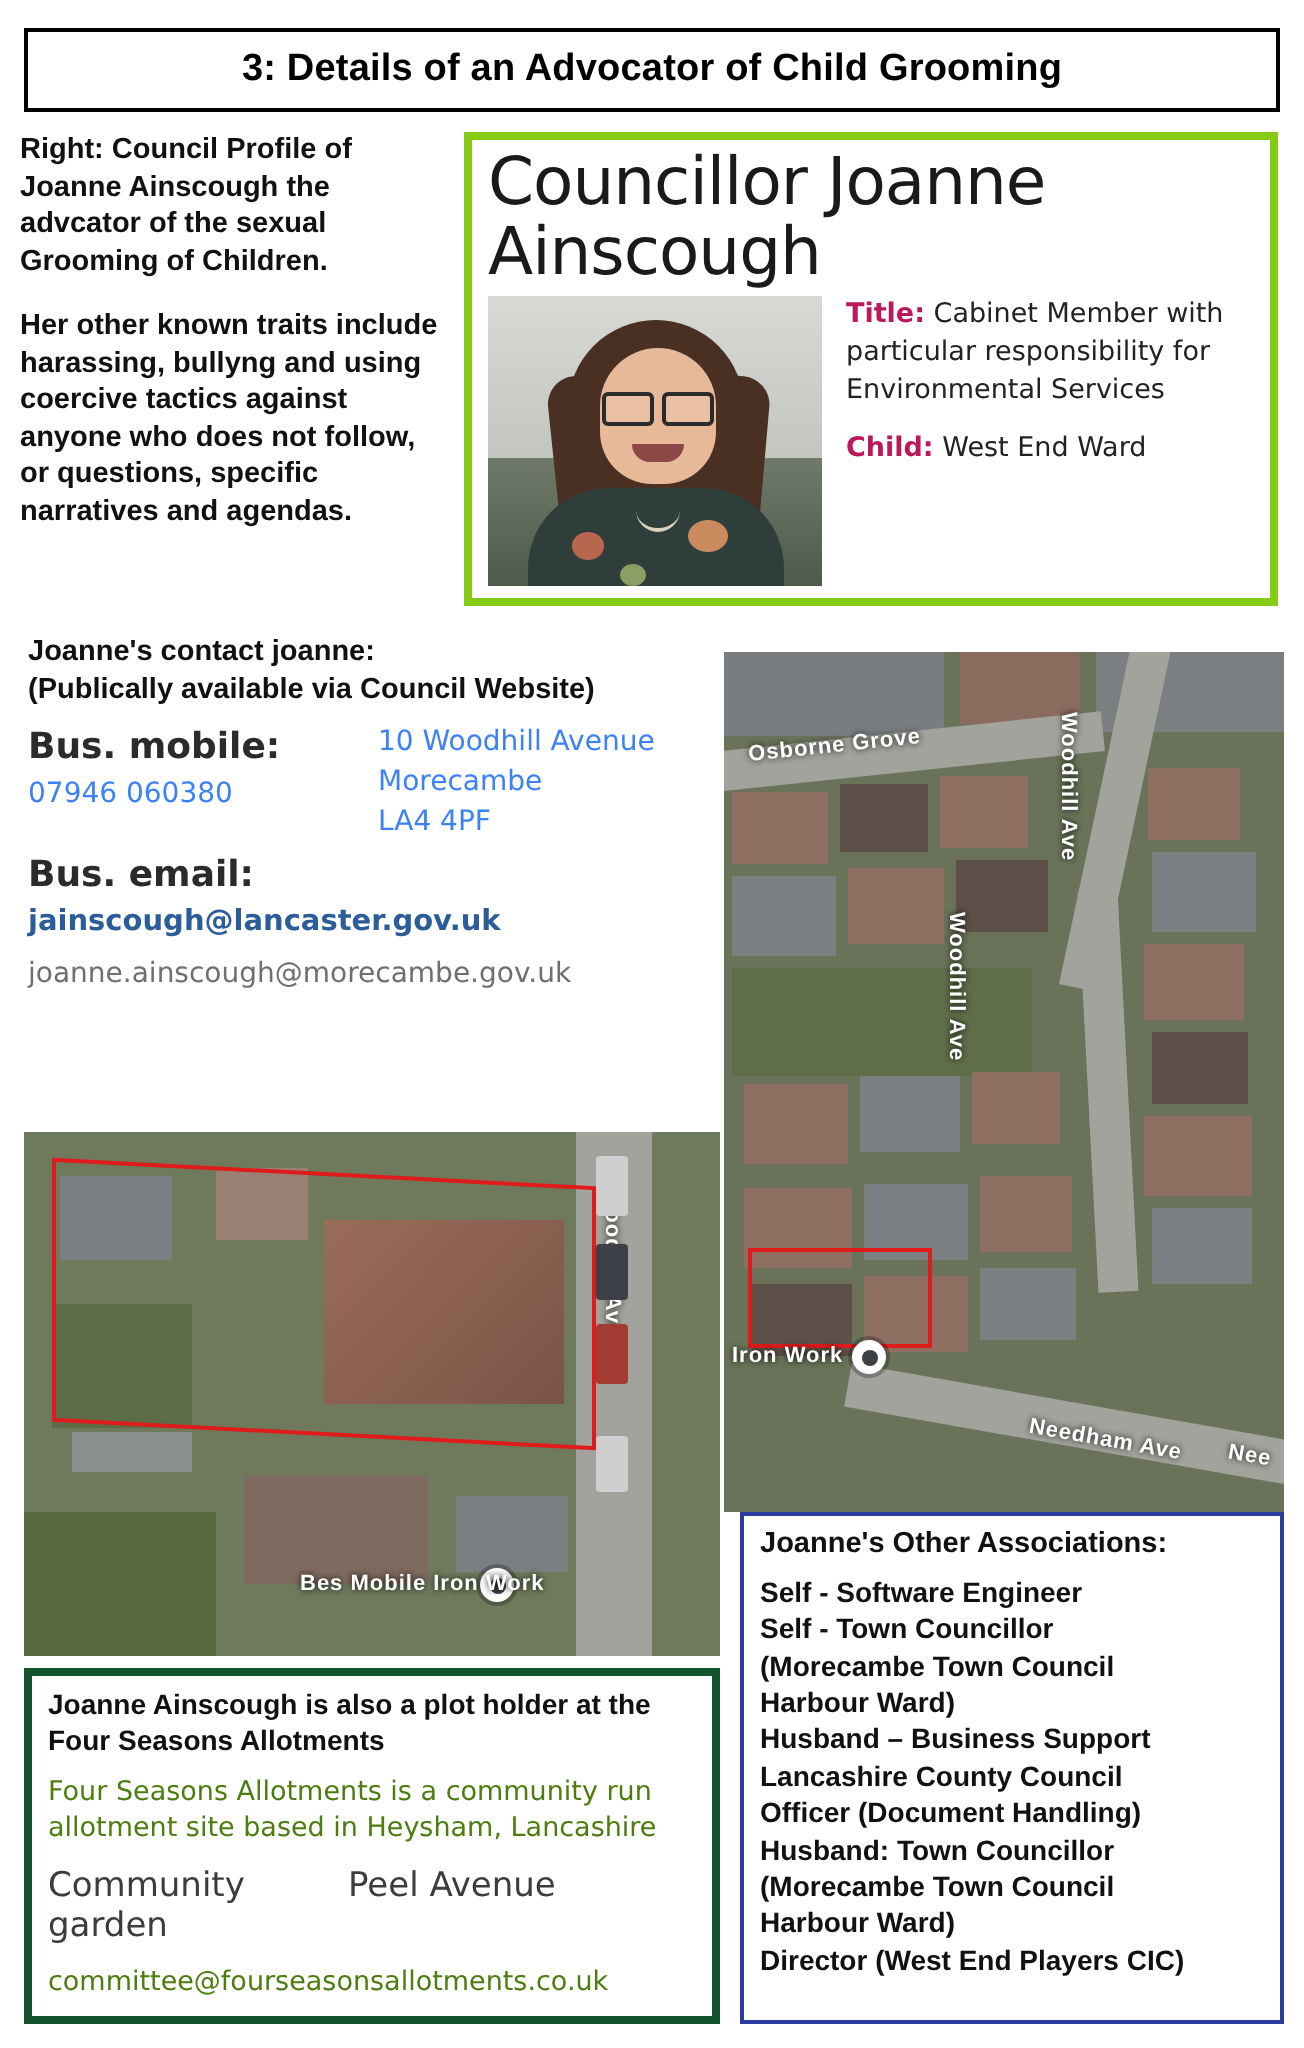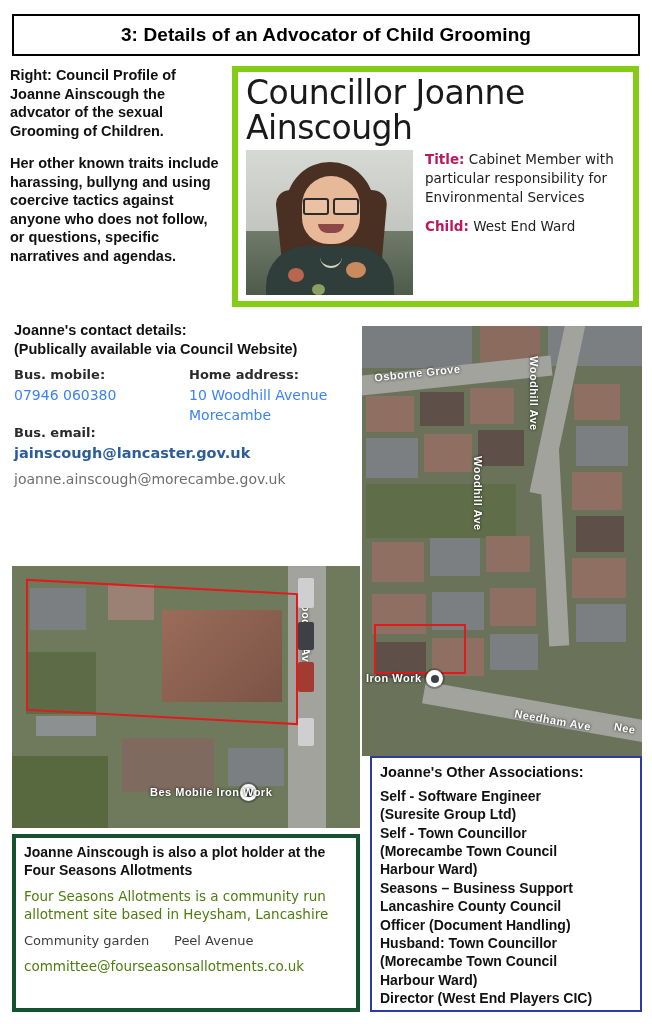--- a/index.html
+++ b/index.html
@@ -53,21 +53,21 @@
     margin: 0 0 14px 0;
     font-size: 14.5px;
     font-weight: bold;
     line-height: 1.28;
     color: #111;
   }
 
   
   .profile-card {
     width: 407px;
-    border: 6px solid #84cc16;
+    border: 4px solid #84cc16;
     box-sizing: border-box;
     background: #fff;
     padding: 4px 6px 6px 8px;
   }
   .profile-name {
     font-family: "DejaVu Sans", sans-serif;
     font-size: 33px;
     line-height: 1.06;
     color: #1a1a1a;
     letter-spacing: -0.5px;
@@ -172,21 +172,21 @@
     line-height: 1.3;
   }
   .contact-grid {
     display: flex;
     margin-left: 4px;
     font-family: "DejaVu Sans", sans-serif;
   }
   .contact-col { width: 175px; }
   .contact-col.second { width: 190px; }
   .c-label {
-    font-size: 13px;
+    font-size: 18px;
     font-weight: bold;
     color: #2b2b2b;
     margin-bottom: 5px;
   }
   .c-val {
     font-size: 14px;
     color: #3b82f6;
     margin-bottom: 4px;
   }
   .c-email-bold {
@@ -264,21 +264,21 @@
   .allot-p {
     font-family: "DejaVu Sans", sans-serif;
     font-size: 13.5px;
     color: #4d7c0f;
     line-height: 1.3;
     margin-bottom: 10px;
   }
   .allot-cols {
     display: flex;
     font-family: "DejaVu Sans", sans-serif;
-    font-size: 13px;
+    font-size: 17px;
     color: #3c3c3c;
     margin-bottom: 10px;
   }
   .allot-cols span:first-child { width: 150px; }
 
   .assoc-box {
     border: 2px solid #2d3a9e;
     box-sizing: border-box;
     padding: 6px 8px;
   }
@@ -336,36 +336,36 @@
           <div class="row">
             <span class="k">Child:</span>
             <span>West End Ward</span>
           </div>
         </div>
       </div>
     </div>
   </div>
 
   <div class="contact-head">
-    <div>Joanne's contact details:</div>
+    <div>Joanne's contact joanne:</div>
     <div>(Publically available via Council Website)</div>
   </div>
 
   <div class="contact-grid">
     <div class="contact-col">
       <div class="c-label">Bus. mobile:</div>
       <div class="c-val">07946 060380</div>
       <div class="c-label" style="margin-top:22px;">Bus. email:</div>
       <div class="c-email-bold">jainscough@lancaster.gov.uk</div>
       <div class="c-email-grey">joanne.ainscough@morecambe.gov.uk</div>
     </div>
     <div class="contact-col second">
-      <div class="c-label">Home address:</div>
       <div class="c-val">10 Woodhill Avenue</div>
       <div class="c-val">Morecambe</div>
+      <div class="c-val">LA4 4PF</div>
     </div>
   </div>
 
   <div class="map" style="position:absolute; left:362px; top:326px; width:280px; height:430px; background:#707567;">
 
     <div class="grass" style="left:0; top:0; width:280px; height:430px; background:#6a7359;"></div>
     <div class="roof grey" style="left:0; top:0; width:110px; height:42px; background:#7a7d80;"></div>
     <div class="roof" style="left:118px; top:0; width:60px; height:36px; background:#8a6b5e;"></div>
     <div class="roof grey" style="left:186px; top:0; width:94px; height:40px;"></div>
 
@@ -447,25 +447,24 @@
       <span>Community garden</span>
       <span>Peel Avenue</span>
     </div>
     <div class="allot-p" style="margin-bottom:0;">committee@fourseasonsallotments.co.uk</div>
   </div>
 
   <div class="assoc-box" style="position:absolute; left:370px; top:756px; width:272px; height:256px;">
     <div class="assoc-title">Joanne's Other Associations:</div>
     <div class="assoc-list">
       <div>Self - Software Engineer</div>
-      <div>(Suresite Group Ltd)</div>
       <div>Self - Town Councillor</div>
       <div>(Morecambe Town Council</div>
       <div>Harbour Ward)</div>
-      <div>Seasons – Business Support</div>
+      <div>Husband – Business Support</div>
       <div>Lancashire County Council</div>
       <div>Officer (Document Handling)</div>
       <div>Husband: Town Councillor</div>
       <div>(Morecambe Town Council</div>
       <div>Harbour Ward)</div>
       <div>Director (West End Players CIC)</div>
     </div>
   </div>
 
 </div>

